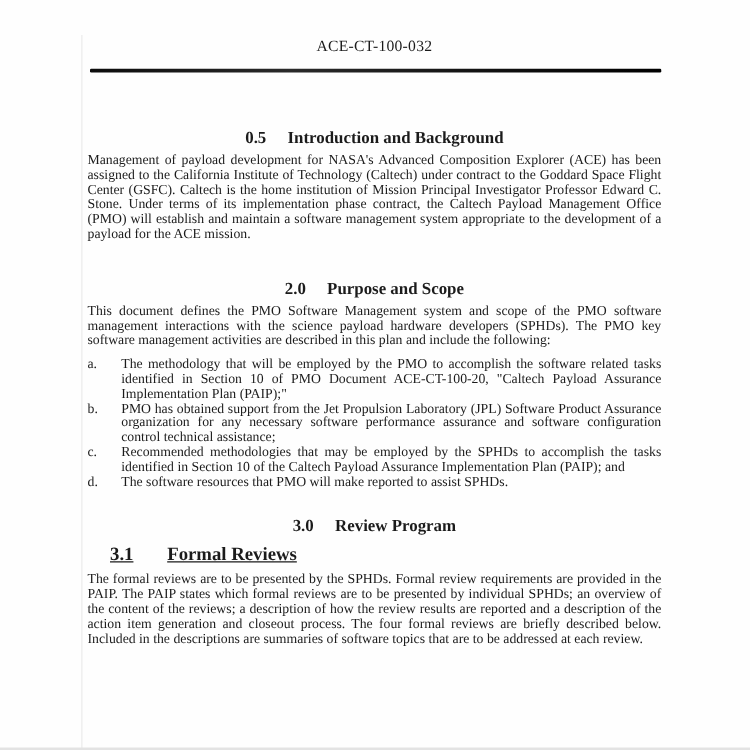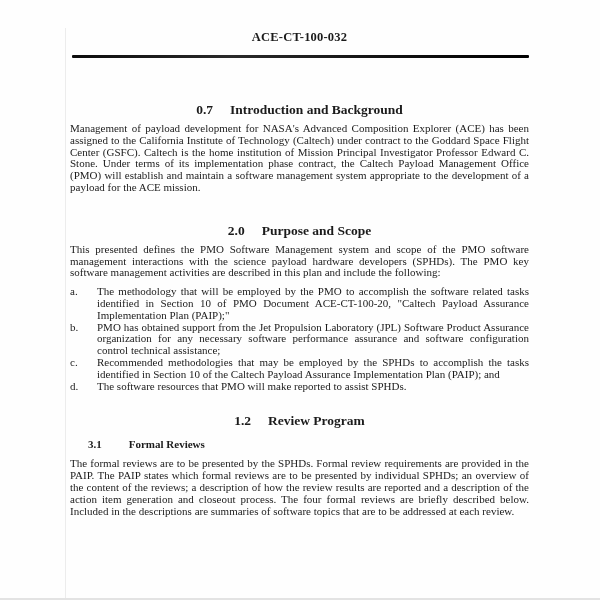--- a/index.html
+++ b/index.html
@@ -29,21 +29,21 @@
     background: #e3e3e3;
   }
   .content {
     position: relative;
     margin-left: 70px;
     width: 459px;
   }
   .doc-header {
     padding-top: 30px;
     text-align: center;
-    font-weight: bold;
+    font-weight: normal;
     font-size: 12.5px;
     line-height: 14px;
     letter-spacing: 0.2px;
   }
   .header-rule {
     margin-top: 11px;
     margin-left: 2px;
     height: 3px;
     background: linear-gradient(90deg, #0c0c0c 0%, #2a2a2a 35%, #111 70%, #000 100%);
     border-radius: 1px;
@@ -52,25 +52,26 @@
     text-align: center;
     font-size: 13.5px;
     line-height: 15px;
     font-weight: bold;
   }
   h2 .sec-num { margin-right: 17px; }
   .s1 { margin-top: 44px; }
   .s2 { margin-top: 29px; }
   .s3 { margin-top: 21px; }
   h3.subsection-heading {
-    font-size: 11px;
+    font-size: 15px;
     line-height: 15px;
     font-weight: bold;
     padding-left: 18px;
     margin-top: 9px;
+    text-decoration: underline;
   }
   h3 .sec-num { margin-right: 27px; }
   p.body-text {
     font-size: 11px;
     line-height: 11.8px;
     text-align: justify;
     margin-top: 6px;
   }
   p.p-after-list { margin-top: 8px; }
   .item-list {
@@ -90,38 +91,38 @@
   <div class="edge-line-left"></div>
 
   <div class="content">
 
     <div class="doc-header">
       <div>ACE-CT-100-032</div>
     </div>
 
     <div class="header-rule"></div>
 
-    <h2 class="section-heading s1"><span class="sec-num">0.7</span><span>Introduction and Background</span></h2>
+    <h2 class="section-heading s1"><span class="sec-num">0.5</span><span>Introduction and Background</span></h2>
     <p class="body-text">Management of payload development for NASA's Advanced Composition Explorer (ACE) has been assigned to the California Institute of Technology (Caltech) under contract to the Goddard Space Flight Center (GSFC). Caltech is the home institution of Mission Principal Investigator Professor Edward C. Stone. Under terms of its implementation phase contract, the Caltech Payload Management Office (PMO) will establish and maintain a software management system appropriate to the development of a payload for the ACE mission.</p>
 
     <h2 class="section-heading s2"><span class="sec-num">2.0</span><span>Purpose and Scope</span></h2>
-    <p class="body-text">This presented defines the PMO Software Management system and scope of the PMO software management interactions with the science payload hardware developers (SPHDs). The PMO key software management activities are described in this plan and include the following:</p>
+    <p class="body-text">This document defines the PMO Software Management system and scope of the PMO software management interactions with the science payload hardware developers (SPHDs). The PMO key software management activities are described in this plan and include the following:</p>
 
     <div class="item-list">
       <div class="letter">a.</div>
       <div class="text">The methodology that will be employed by the PMO to accomplish the software related tasks identified in Section 10 of PMO Document ACE-CT-100-20, "Caltech Payload Assurance Implementation Plan (PAIP);"</div>
       <div class="letter">b.</div>
       <div class="text">PMO has obtained support from the Jet Propulsion Laboratory (JPL) Software Product Assurance organization for any necessary software performance assurance and software configuration control technical assistance;</div>
       <div class="letter">c.</div>
       <div class="text">Recommended methodologies that may be employed by the SPHDs to accomplish the tasks identified in Section 10 of the Caltech Payload Assurance Implementation Plan (PAIP); and</div>
       <div class="letter">d.</div>
       <div class="text">The software resources that PMO will make reported to assist SPHDs.</div>
     </div>
 
-    <h2 class="section-heading s3"><span class="sec-num">1.2</span><span>Review Program</span></h2>
+    <h2 class="section-heading s3"><span class="sec-num">3.0</span><span>Review Program</span></h2>
 
     <h3 class="subsection-heading"><span class="sec-num">3.1</span><span>Formal Reviews</span></h3>
     <p class="body-text">The formal reviews are to be presented by the SPHDs. Formal review requirements are provided in the PAIP. The PAIP states which formal reviews are to be presented by individual SPHDs; an overview of the content of the reviews; a description of how the review results are reported and a description of the action item generation and closeout process. The four formal reviews are briefly described below. Included in the descriptions are summaries of software topics that are to be addressed at each review.</p>
 
   </div>
 
   <div class="edge-line-bottom"></div>
 </div>
 
 </body></html>

